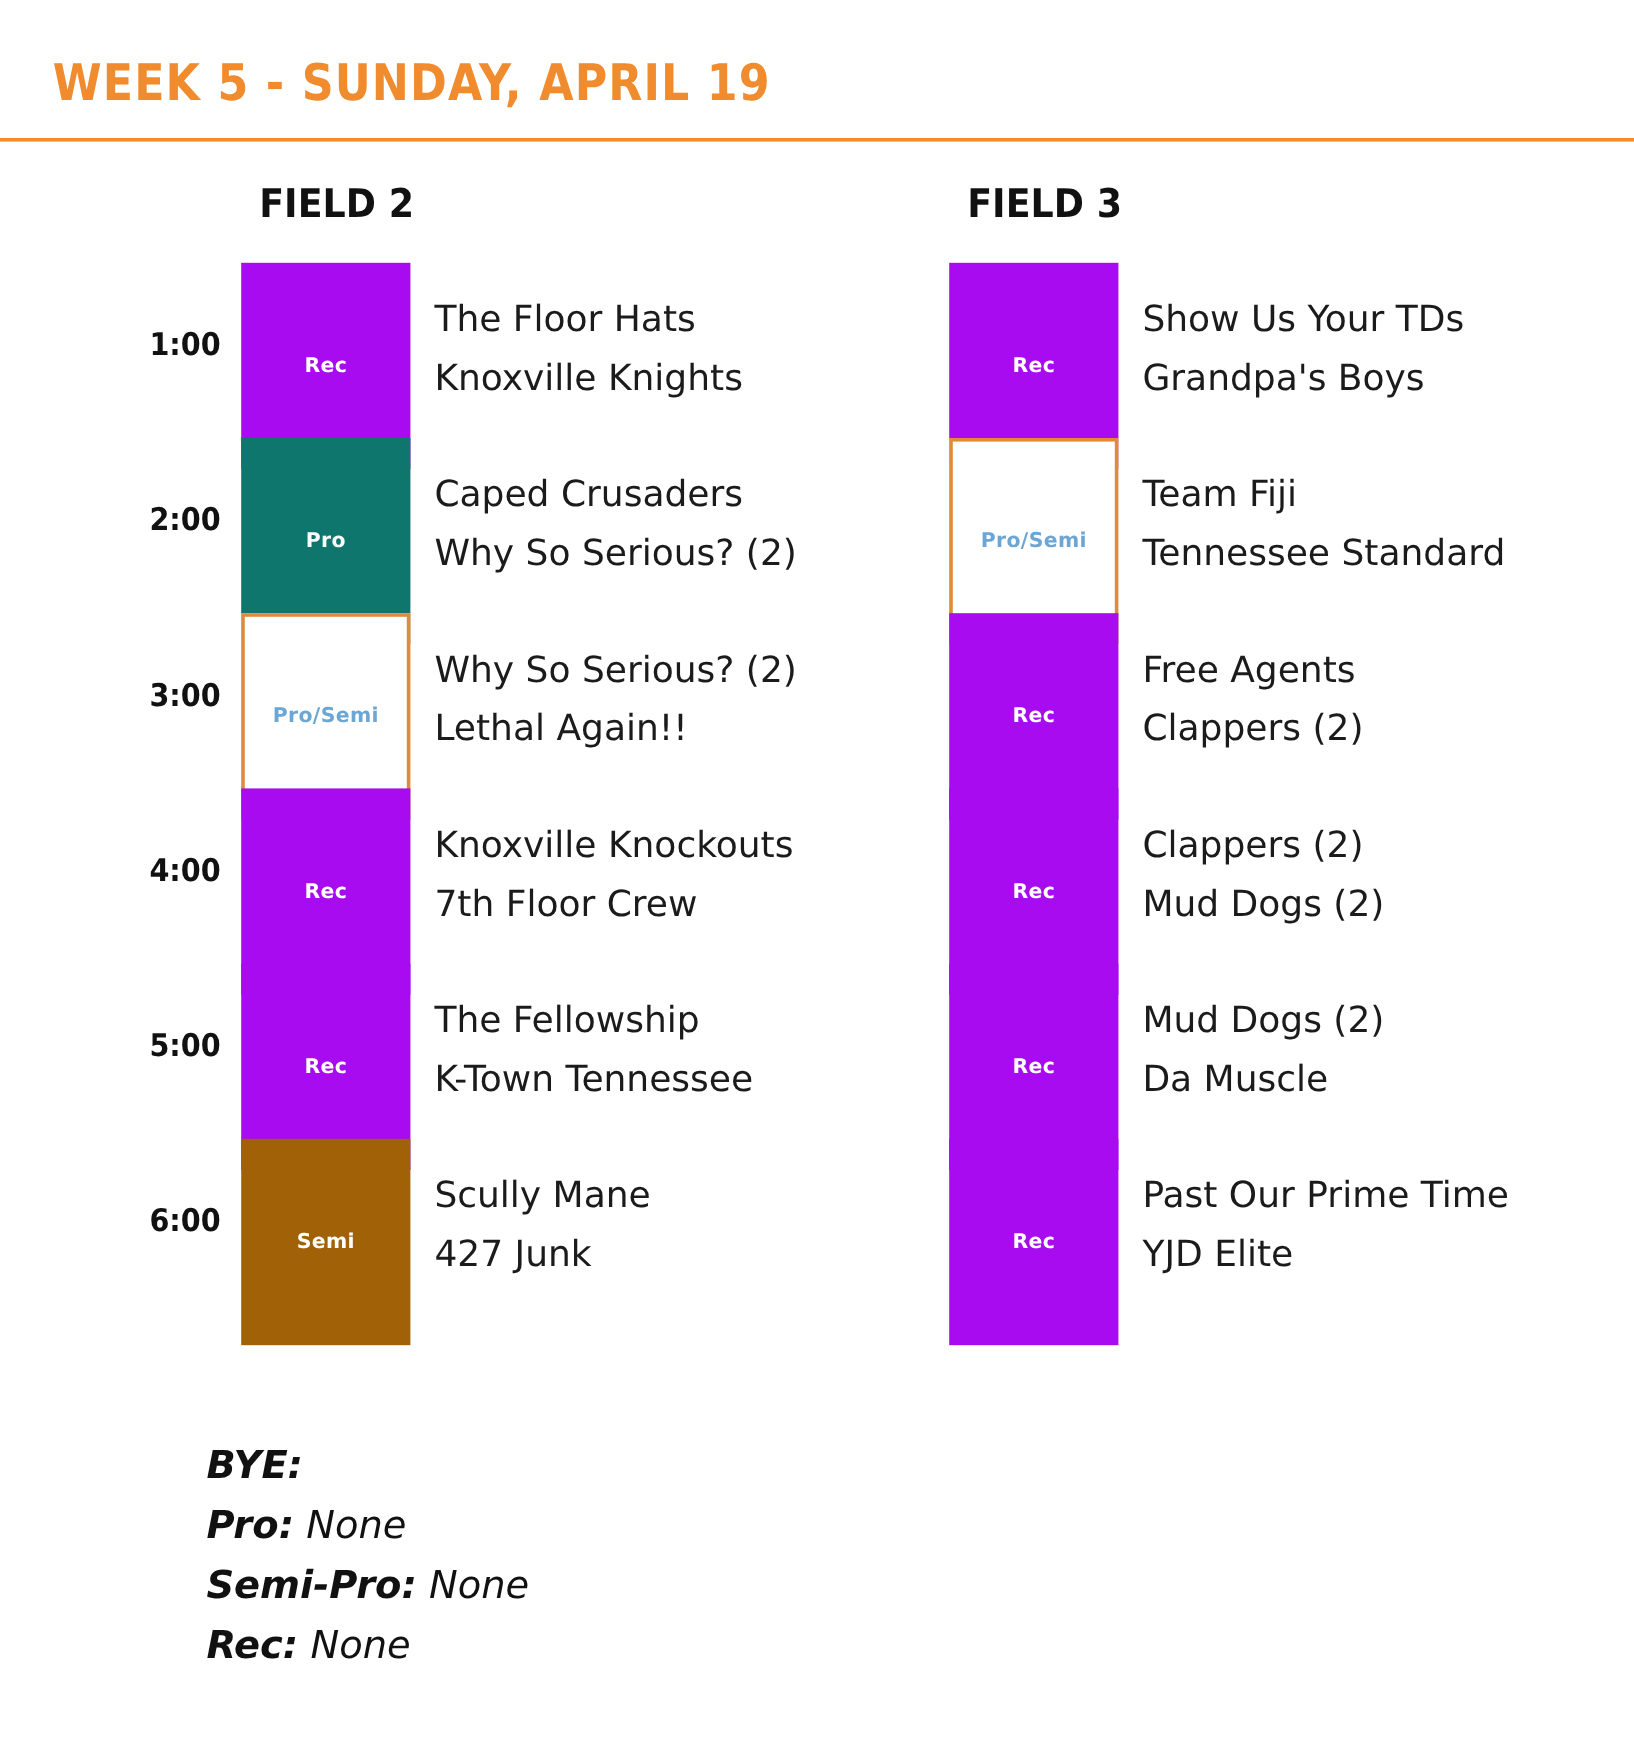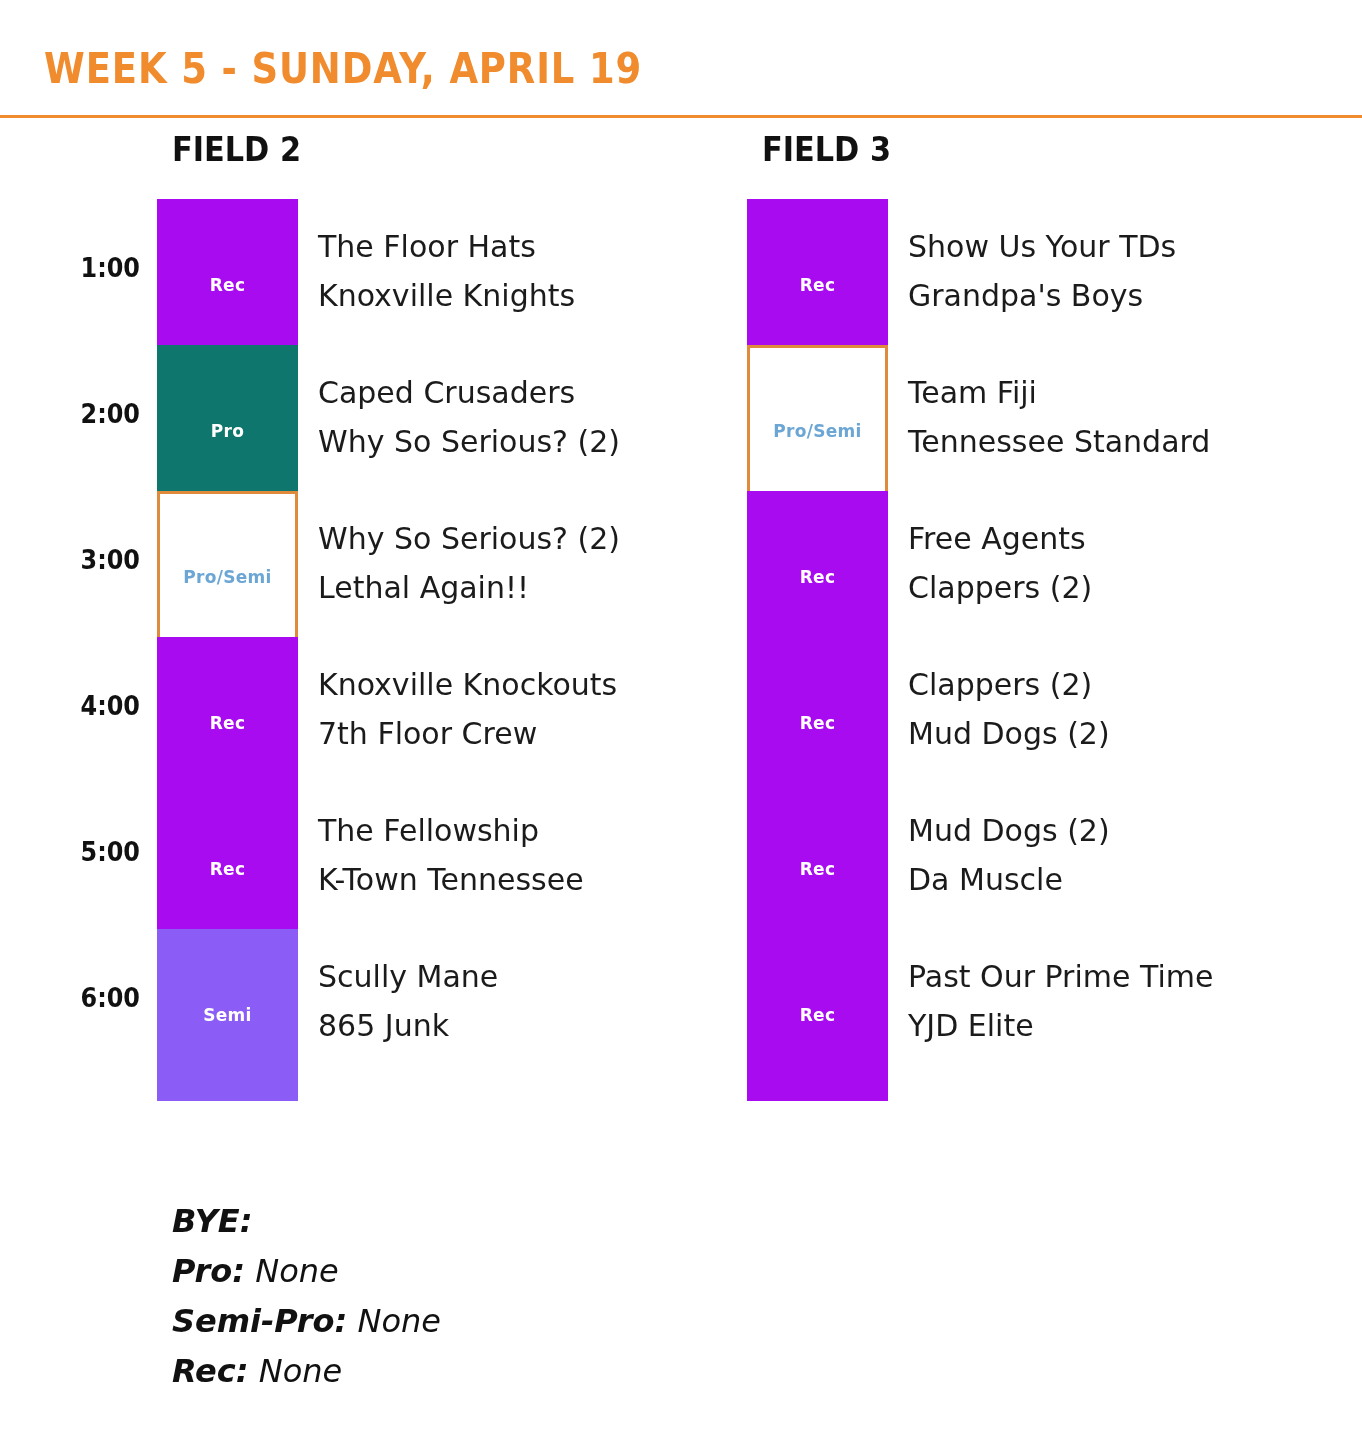--- a/index.html
+++ b/index.html
@@ -33,21 +33,22 @@
   .header-rule {
     margin-top: 22px;
     height: 3px;
     background: #F08B2E;
     width: 1362px;
   }
 
   
   .board {
     position: relative;
-    margin-top: 12px;
+    margin-top: 32px;
+    padding-left: 44px;
   }
 
   .field-headers {
     position: relative;
     height: 54px;
   }
   .field-header {
     position: absolute;
     font-family: "DejaVu Sans", sans-serif;
     font-weight: bold;
@@ -111,21 +112,21 @@
   }
   .badge.rec {
     background: #A80BEF;
     color: #ffffff;
   }
   .badge.pro {
     background: #0f766e;
     color: #ffffff;
   }
   .badge.semi {
-    background: #8b5cf6;
+    background: #a16207;
     color: #ffffff;
   }
   .badge.prosemi {
     background: #ffffff;
     border: 3px solid #E08B3C;
     color: #6CA6D4;
   }
 
   .matchup {
     position: absolute;
@@ -270,21 +271,21 @@
         </div>
       </div>
     </div>
 
     <div class="row">
       <div class="time-label">6:00</div>
       <div class="game col-0">
         <div class="badge semi">Semi</div>
         <div class="matchup">
           <div class="team">Scully Mane</div>
-          <div class="team">865 Junk</div>
+          <div class="team">427 Junk</div>
         </div>
       </div>
       <div class="game col-1">
         <div class="badge rec">Rec</div>
         <div class="matchup">
           <div class="team">Past Our Prime Time</div>
           <div class="team">YJD Elite</div>
         </div>
       </div>
     </div>

